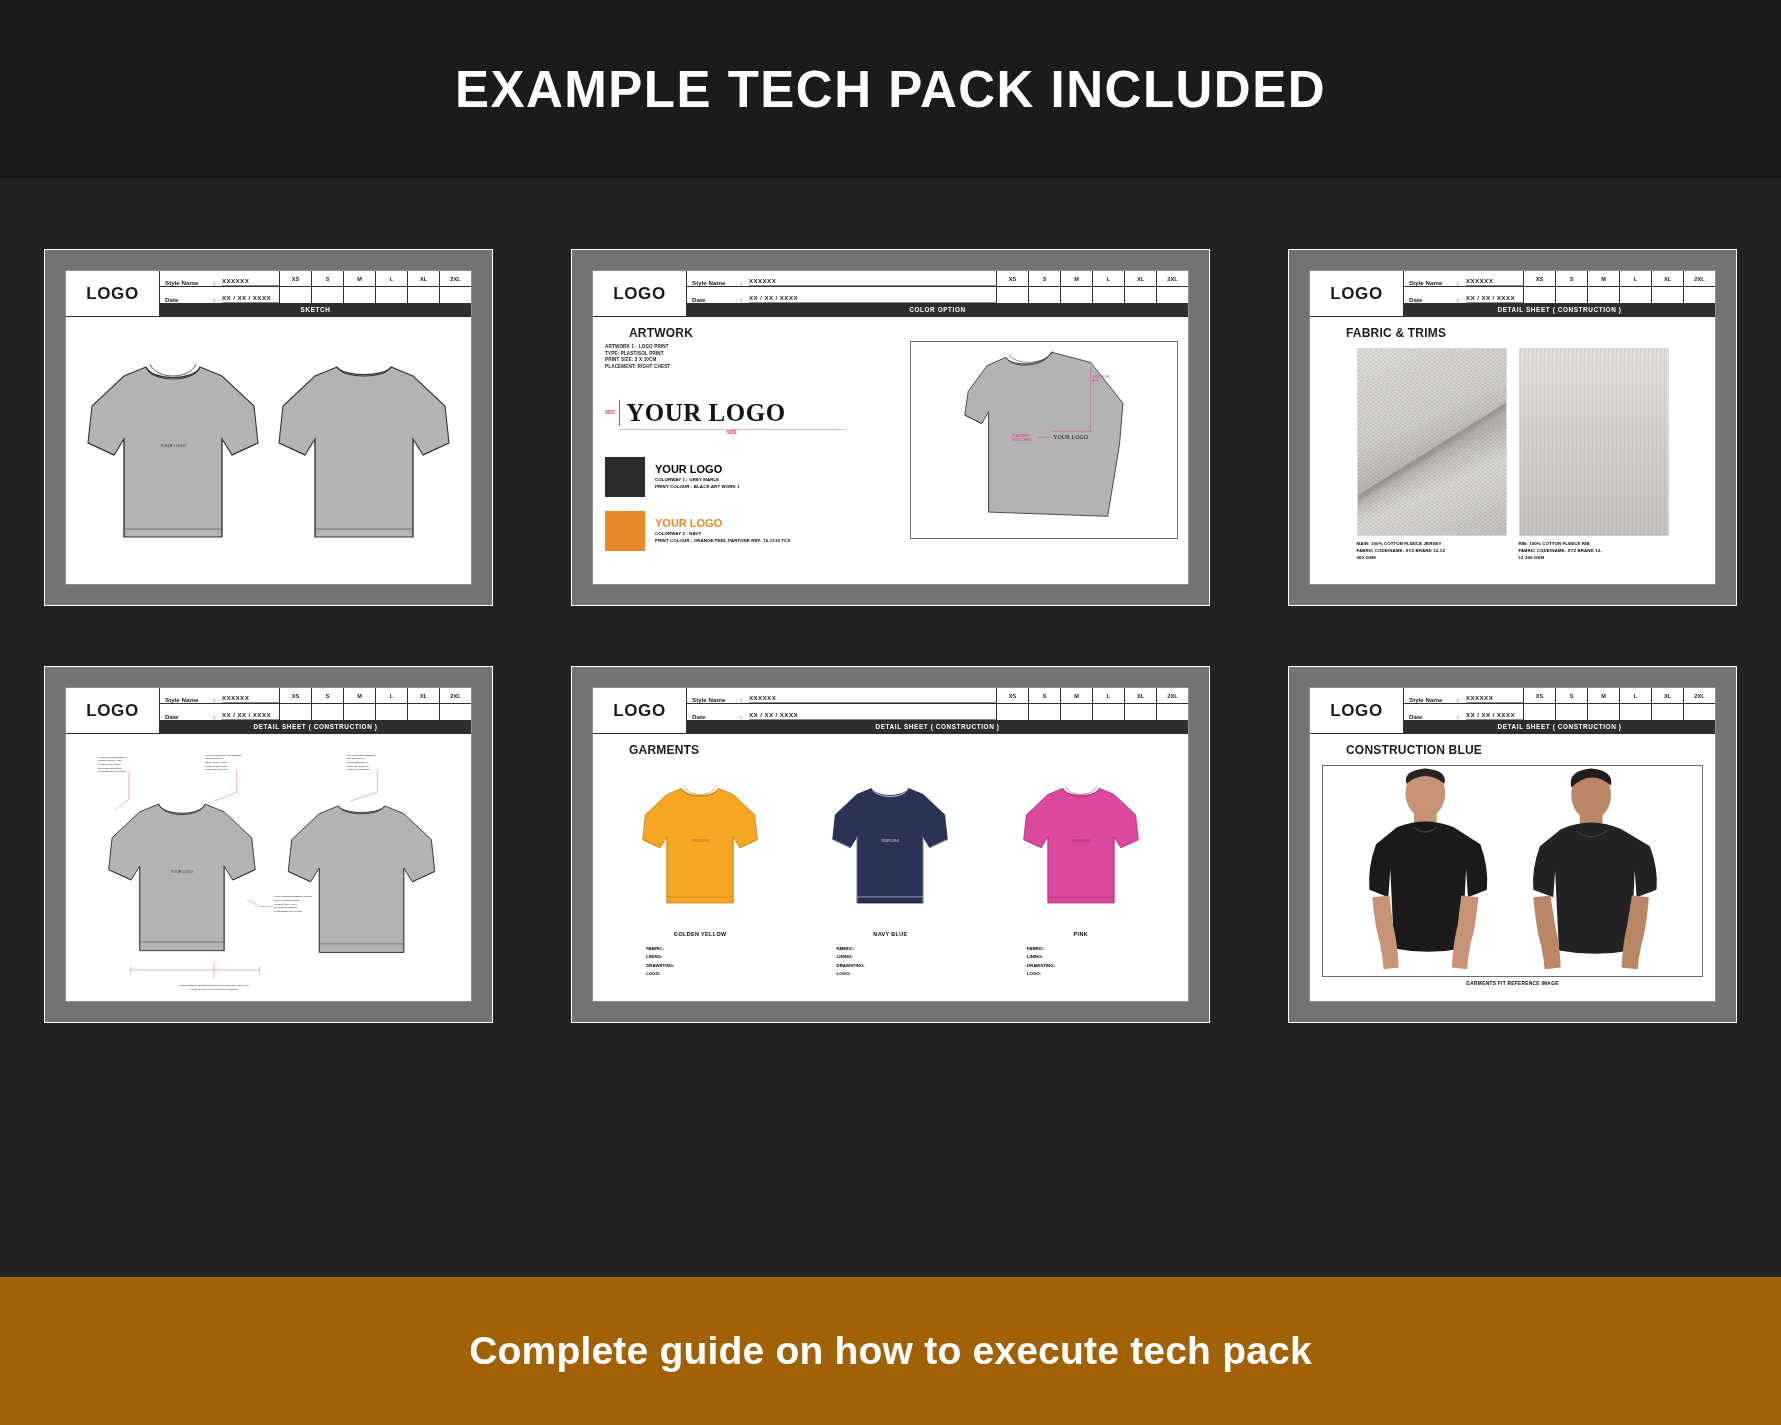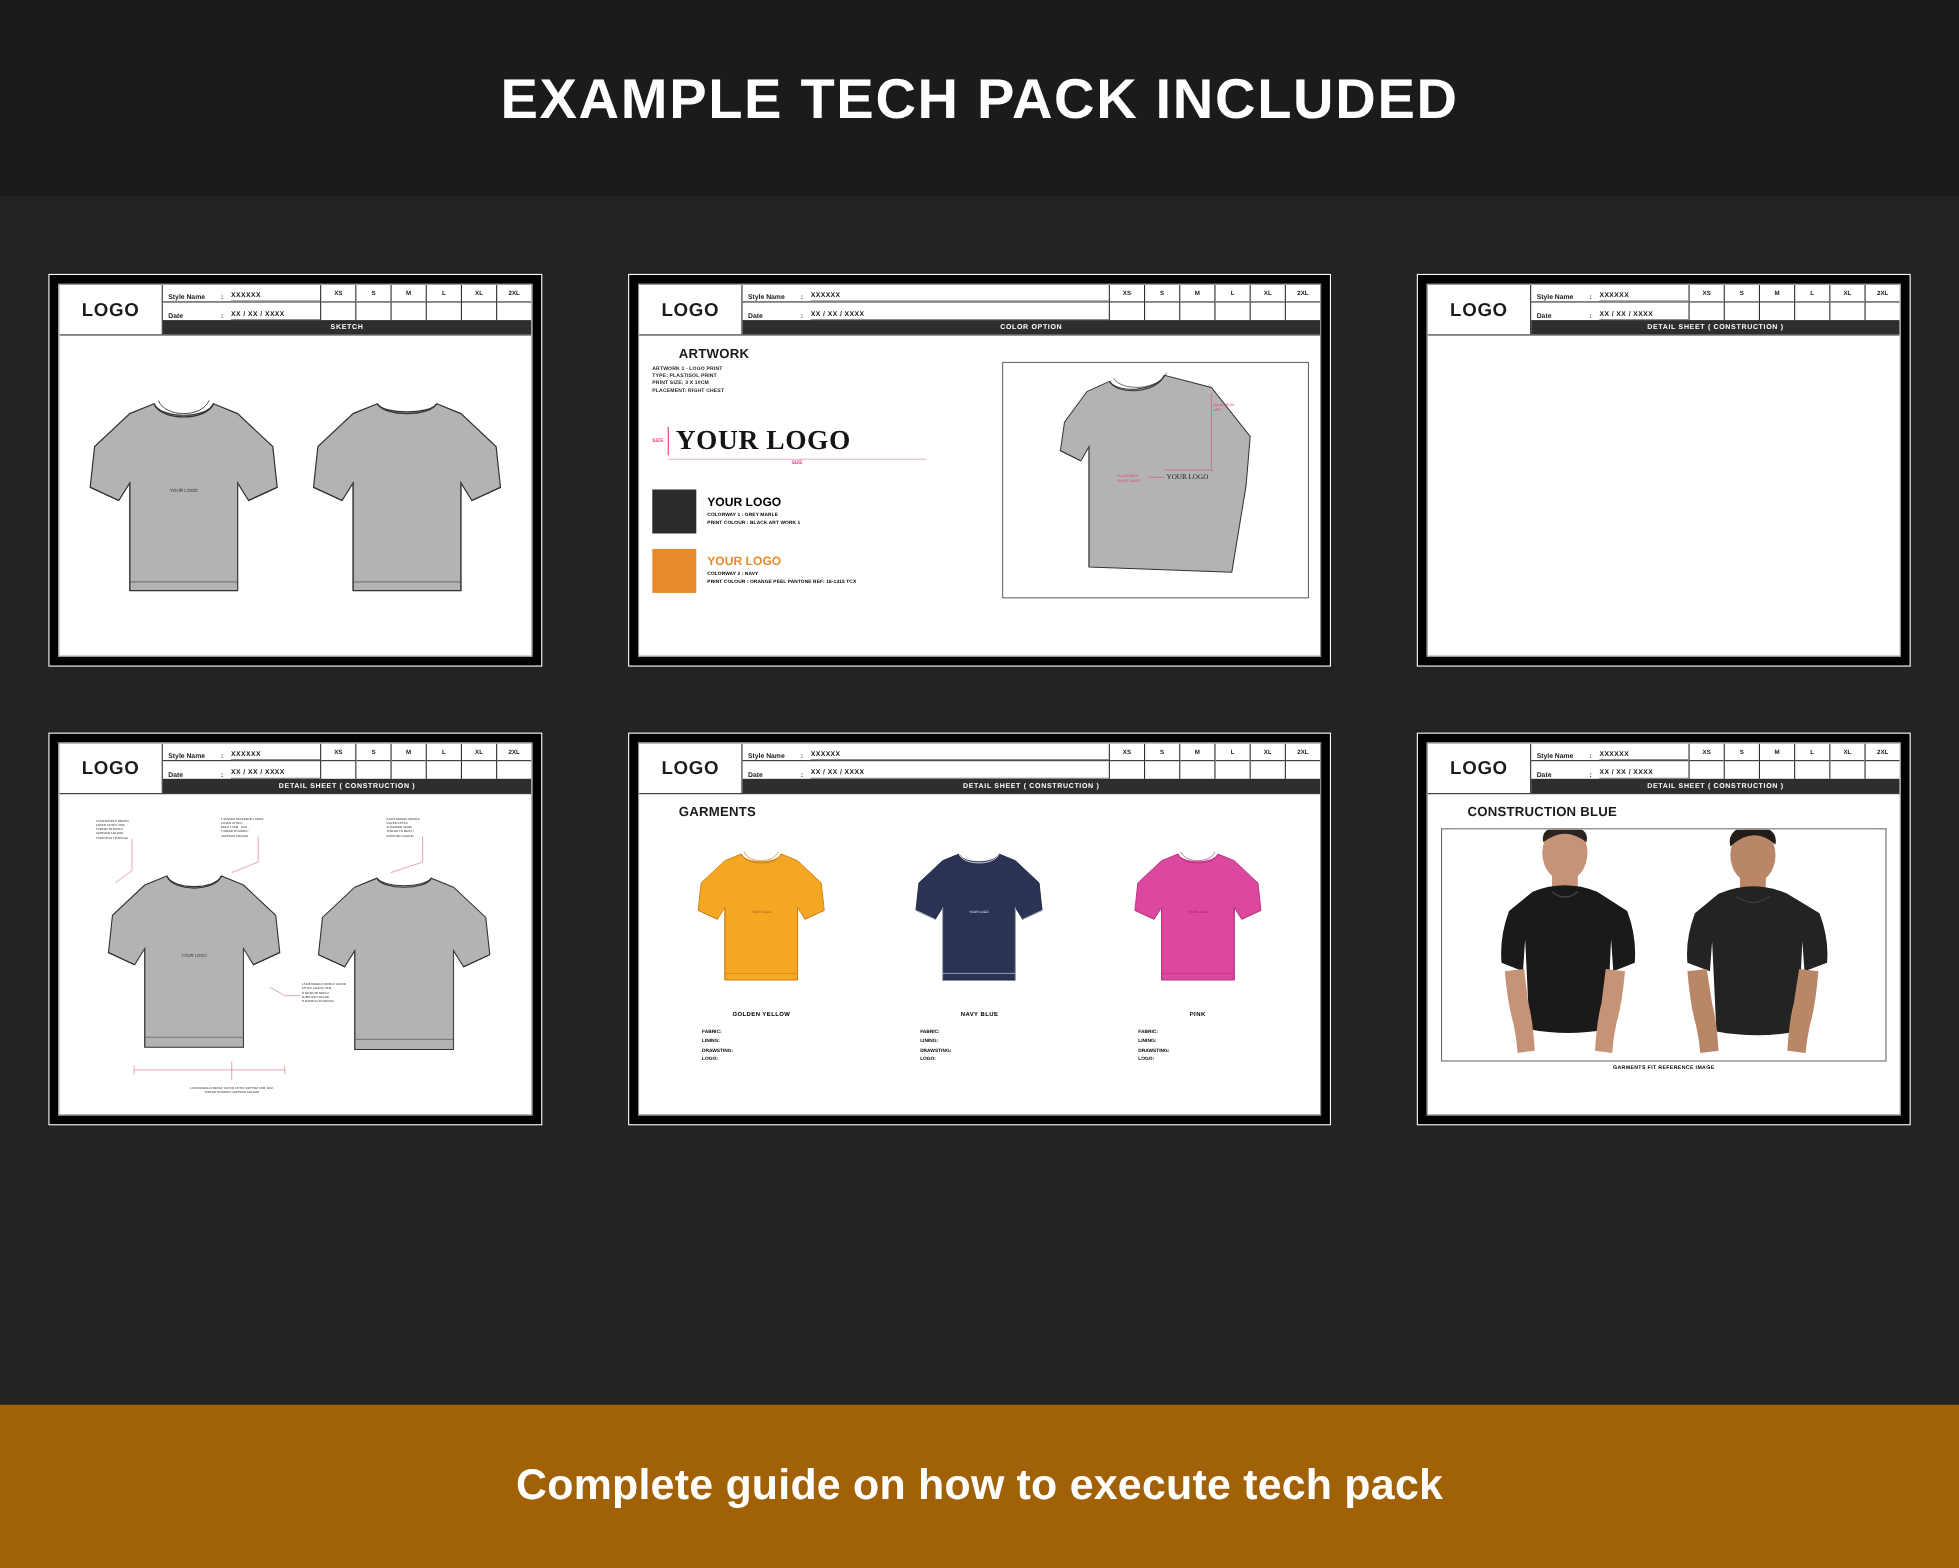--- a/index.html
+++ b/index.html
@@ -46,22 +46,22 @@
     background: #232323;
     padding: 72px 45px 0 45px;
     display: grid;
     grid-template-columns: 447px 1fr 447px;
     grid-template-rows: 355px 355px;
     column-gap: 80px;
     row-gap: 62px;
     justify-content: space-between;
   }
   .card {
-    background: #000000;
-    padding: 8px;
+    background: #737373;
+    padding: 20px;
     box-shadow: 0 0 0 1px #ffffff;
   }
   .sheet {
     width: 100%;
     height: 100%;
     border: 1px solid #8f8f8f;
     display: flex;
     flex-direction: column;
     background: #fff;
     position: relative;
@@ -408,20 +408,35 @@
                   <div class="s-lbl">XL</div>
                   <div class="s-val"></div>
                 </div>
               <div class="size-col">
                   <div class="s-lbl">2XL</div>
                   <div class="s-val"></div>
                 </div>
             </div>
           </div>
           <div class="hdr-bar">DETAIL SHEET ( CONSTRUCTION )</div>
+        </div>
+      </div>
+      <div class="body">
+        <div class="sect-title">FABRIC &amp; TRIMS</div>
+        <div class="fab-imgs">
+          <div class="fab-img fab-a"></div>
+          <div class="fab-img fab-b"></div>
+        </div>
+        <div class="fab-caps">
+          <div class="fab-cap" style="white-space:pre-line">MAIN: 100% COTTON FLEECE JERSEY
+FABRIC CODE/NAME: XYZ BRAND 12-12
+300 GSM</div>
+          <div class="fab-cap" style="white-space:pre-line">RIB: 100% COTTON FLEECE RIB
+FABRIC CODE/NAME: XYZ BRAND 12-
+12 300 GSM</div>
         </div>
       </div>
     </div>
   </div>
 
   <div class="card">
     <div class="sheet">
       <div class="hdr">
         <div class="hdr-logo">LOGO</div>
         <div class="hdr-right">

